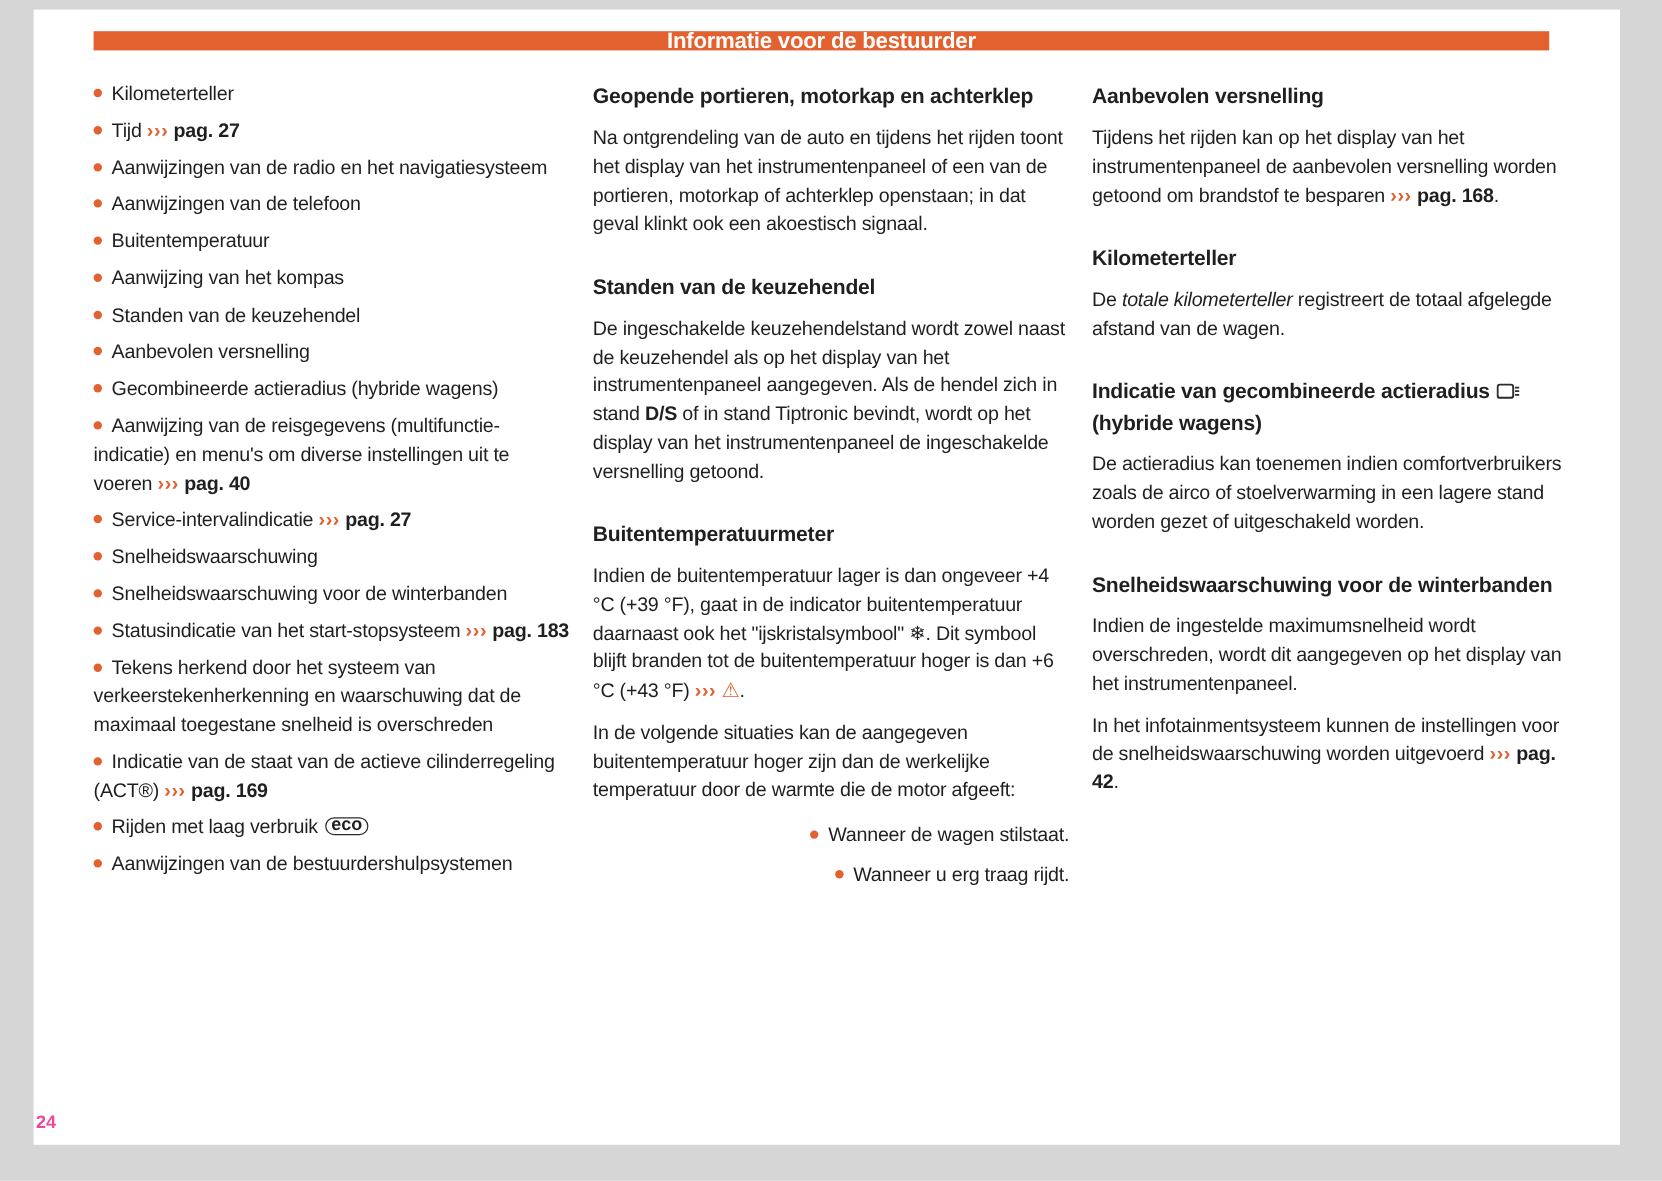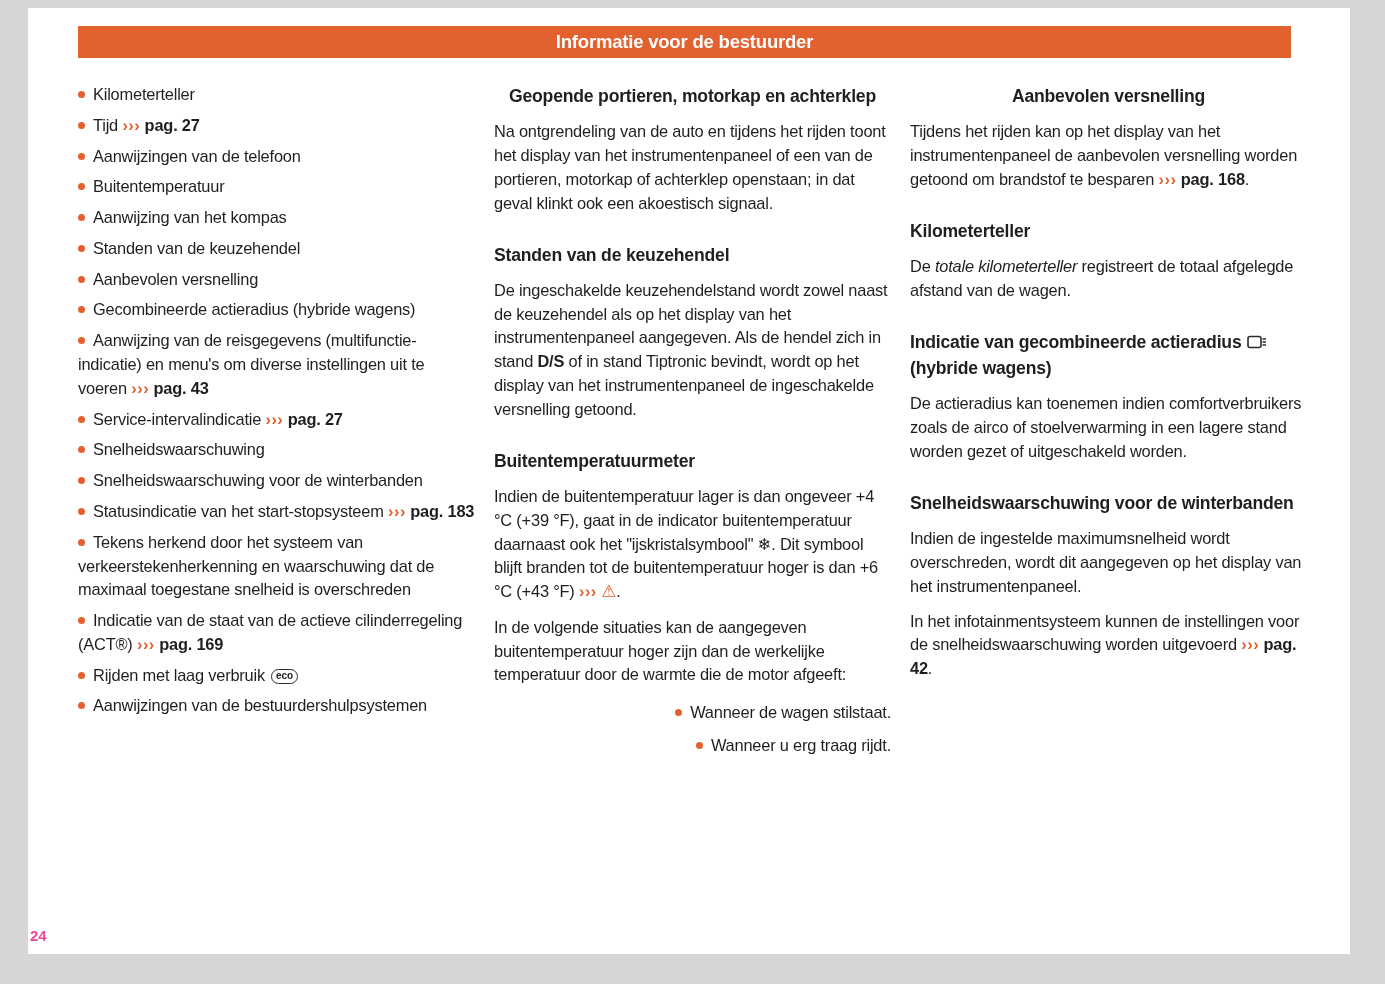--- a/index.html
+++ b/index.html
@@ -12,21 +12,21 @@
     overflow:hidden;
   }
   .sheet {
     position:absolute;
     left:28px; top:8px; right:35px; bottom:30px;
     background:#ffffff;
     overflow:hidden;
   }
   .header-bar {
     margin:18px 59px 0 50px;
-    height:32px;
+    height:16px;
     background:#e2612e;
     color:#ffffff;
     font-weight:bold;
     font-size:18.5px;
     display:flex;
     align-items:center;
     justify-content:center;
     letter-spacing:-0.2px;
   }
   .cols {
@@ -52,35 +52,35 @@
     letter-spacing:0.5px;
     white-space:nowrap;
   }
   .pg { font-weight:bold; }
   .warn { color:#e2612e; font-size:17px; }
   .snow { color:#1f1f1f; }
   .eco {
     display:inline-block;
     border:1.5px solid #2b2b2b;
     border-radius:9px;
-    font-size:10px;
+    font-size:15px;
     font-weight:bold;
     line-height:12px;
     padding:0 4px 1px 4px;
     position:relative; top:-2px;
     margin-left:6px;
     letter-spacing:0;
   }
   h3 {
     font-size:17.6px;
     line-height:1.5;
     margin:26px 0 11px 0;
     letter-spacing:-0.2px;
   }
-  section:first-child > h3 { margin-top:0;text-align:center; }
+  section:first-child > h3 { margin-top:0; }
   p { margin:0 0 11px 0; }
   .bullets { margin-top:14px; }
   .bullets li { margin-bottom:9px;text-align:right; }
   .page-number {
     position:absolute;
     left:2px; bottom:10px;
     font-size:15px;
     font-weight:600;
     color:#ec4899;
   }
@@ -94,29 +94,30 @@
   <div class="header-bar">Informatie voor de bestuurder</div>
 
   <div class="cols">
 
     <div class="col">
       <ul>
         <li><span class="dot"></span><span>Kilometerteller</span></li>
         <li><span class="dot"></span><span>Tijd</span>
           <span><span class="arr">›››</span>
           <span class="pg">pag. 27</span></span></li>
+        <li><span class="dot"></span><span>Aanwijzingen van de radio en het navigatiesysteem</span></li>
         <li><span class="dot"></span><span>Aanwijzingen van de telefoon</span></li>
         <li><span class="dot"></span><span>Buitentemperatuur</span></li>
         <li><span class="dot"></span><span>Aanwijzing van het kompas</span></li>
         <li><span class="dot"></span><span>Standen van de keuzehendel</span></li>
         <li><span class="dot"></span><span>Aanbevolen versnelling</span></li>
         <li><span class="dot"></span><span>Gecombineerde actieradius (hybride wagens)</span></li>
         <li><span class="dot"></span><span>Aanwijzing van de reisgegevens (multifunctie-indicatie) en menu's om diverse instellingen uit te voeren</span>
           <span><span class="arr">›››</span>
-          <span class="pg">pag. 43</span></span></li>
+          <span class="pg">pag. 40</span></span></li>
         <li><span class="dot"></span><span>Service-intervalindicatie</span>
           <span><span class="arr">›››</span>
           <span class="pg">pag. 27</span></span></li>
         <li><span class="dot"></span><span>Snelheidswaarschuwing</span></li>
         <li><span class="dot"></span><span>Snelheidswaarschuwing voor de winterbanden</span></li>
         <li><span class="dot"></span><span>Statusindicatie van het start-stopsysteem</span>
           <span><span class="arr">›››</span>
           <span class="pg">pag. 183</span></span></li>
         <li><span class="dot"></span><span>Tekens herkend door het systeem van verkeerstekenherkenning en waarschuwing dat de maximaal toegestane snelheid is overschreden</span></li>
         <li><span class="dot"></span><span>Indicatie van de staat van de actieve cilinderregeling (ACT®)</span>

